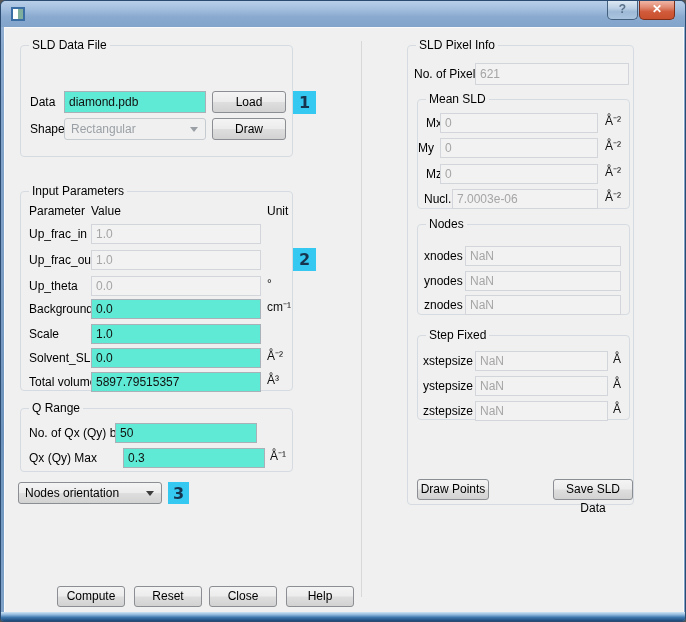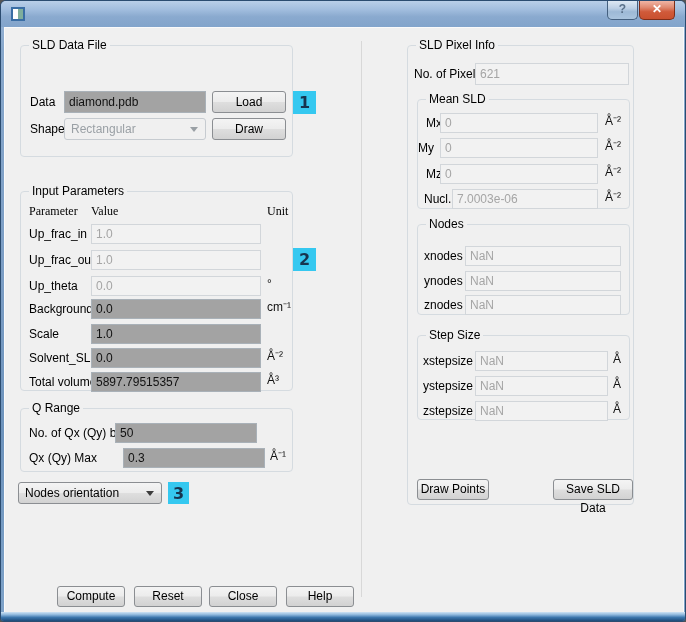--- a/index.html
+++ b/index.html
@@ -19,23 +19,23 @@
     border-radius:0 0 5px 5px;text-align:center;line-height:17px;font-weight:bold;cursor:default;}
   .cap-help{left:606px;width:31px;color:#edf3f9;text-shadow:0 1px 1px #5d7globe;
     background:linear-gradient(180deg,#dde8f3 0%,#bdd0e5 40%,#9db9d6 60%,#aac4de 100%);color:#5a718a;}
   .cap-close{left:638px;width:36px;color:#fff;
     background:linear-gradient(180deg,#f0b5a5 0%,#e08a72 35%,#d05a3a 60%,#c9502f 100%);border-color:#7e2d18;}
   .client{position:absolute;left:3px;top:26px;width:680px;height:587px;background:#f0f0f0;
     box-shadow:inset 0 0 0 1px #fafafa;}
   .group{position:absolute;border:1px solid #d5dbe0;border-radius:4px;}
   .gtitle{position:absolute;top:-8px;left:8px;background:#f0f0f0;padding:0 3px;white-space:nowrap;}
   .rlabel{position:absolute;white-space:nowrap;line-height:20px;}
-  .hdr{position:absolute;white-space:nowrap;font-family:Liberation Serif, serif;}
+  .hdr{position:absolute;white-space:nowrap;}
   .unit{position:absolute;white-space:nowrap;line-height:20px;color:#111;}
-  input.fld{position:absolute;height:20px;border:1px solid #a9b1b8;background:#a3a3a3;color:#111;
+  input.fld{position:absolute;height:20px;border:1px solid #a9b1b8;background:#5eead4;color:#111;
     font:12px "Liberation Sans",sans-serif;padding:0 4px;outline:none;}
   input.tall{height:22px;}
   input.dis{background:#f2f2f2;color:#a5a5a5;border-color:#d2d6da;}
   .btn{position:absolute;height:22px;border:1px solid #8b8e92;border-radius:3px;
     background:linear-gradient(180deg,#f4f4f4 0%,#ececec 48%,#dedede 52%,#d2d2d2 100%);
     text-align:center;line-height:20px;cursor:default;}
   .btn.small{height:21px;line-height:19px;}
   .combo{position:absolute;height:22px;border:1px solid #8b8e92;border-radius:3px;
     background:linear-gradient(180deg,#f4f4f4 0%,#ececec 48%,#dedede 52%,#d2d2d2 100%);
     line-height:20px;padding:0 20px 0 6px;white-space:nowrap;overflow:hidden;cursor:default;}
@@ -157,21 +157,21 @@
         <span class="gtitle">Nodes</span>
         <span class="rlabel" style="left:6px;top:21px">xnodes</span>
         <input class="fld dis" style="left: 47px; top: 21px; width: 156px;" readonly="" value="NaN">
         <span class="rlabel" style="left:6px;top:46px">ynodes</span>
         <input class="fld dis" style="left: 47px; top: 46px; width: 156px;" readonly="" value="NaN">
         <span class="rlabel" style="left:6px;top:70px">znodes</span>
         <input class="fld dis" style="left: 47px; top: 70px; width: 156px;" readonly="" value="NaN">
       </div>
 
       <div class="group" style="left:9px;top:289px;width:213px;height:85px">
-        <span class="gtitle">Step Size</span>
+        <span class="gtitle">Step Fixed</span>
         <span class="rlabel" style="left:5px;top:15px">xstepsize</span>
         <input class="fld dis" style="left: 57px; top: 15px; width: 133px;" readonly="" value="NaN">
         <span class="unit" style="left:195px;top:13px">Å</span>
         <span class="rlabel" style="left:5px;top:40px">ystepsize</span>
         <input class="fld dis" style="left: 57px; top: 40px; width: 133px;" readonly="" value="NaN">
         <span class="unit" style="left:195px;top:38px">Å</span>
         <span class="rlabel" style="left:5px;top:65px">zstepsize</span>
         <input class="fld dis" style="left: 57px; top: 65px; width: 133px;" readonly="" value="NaN">
         <span class="unit" style="left:195px;top:63px">Å</span>
       </div>

